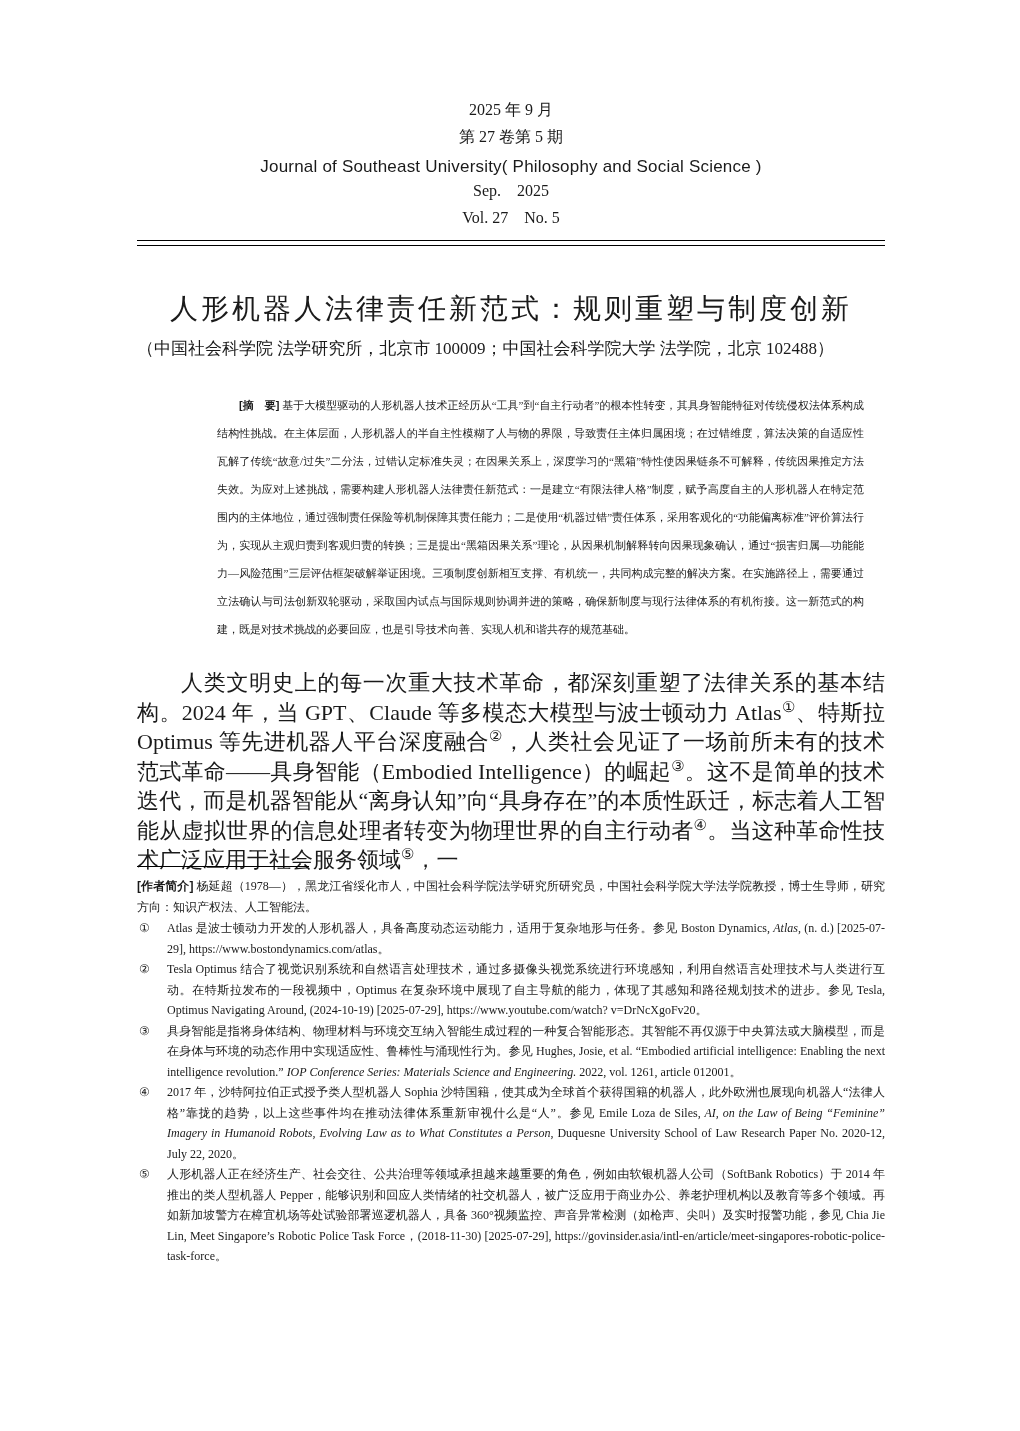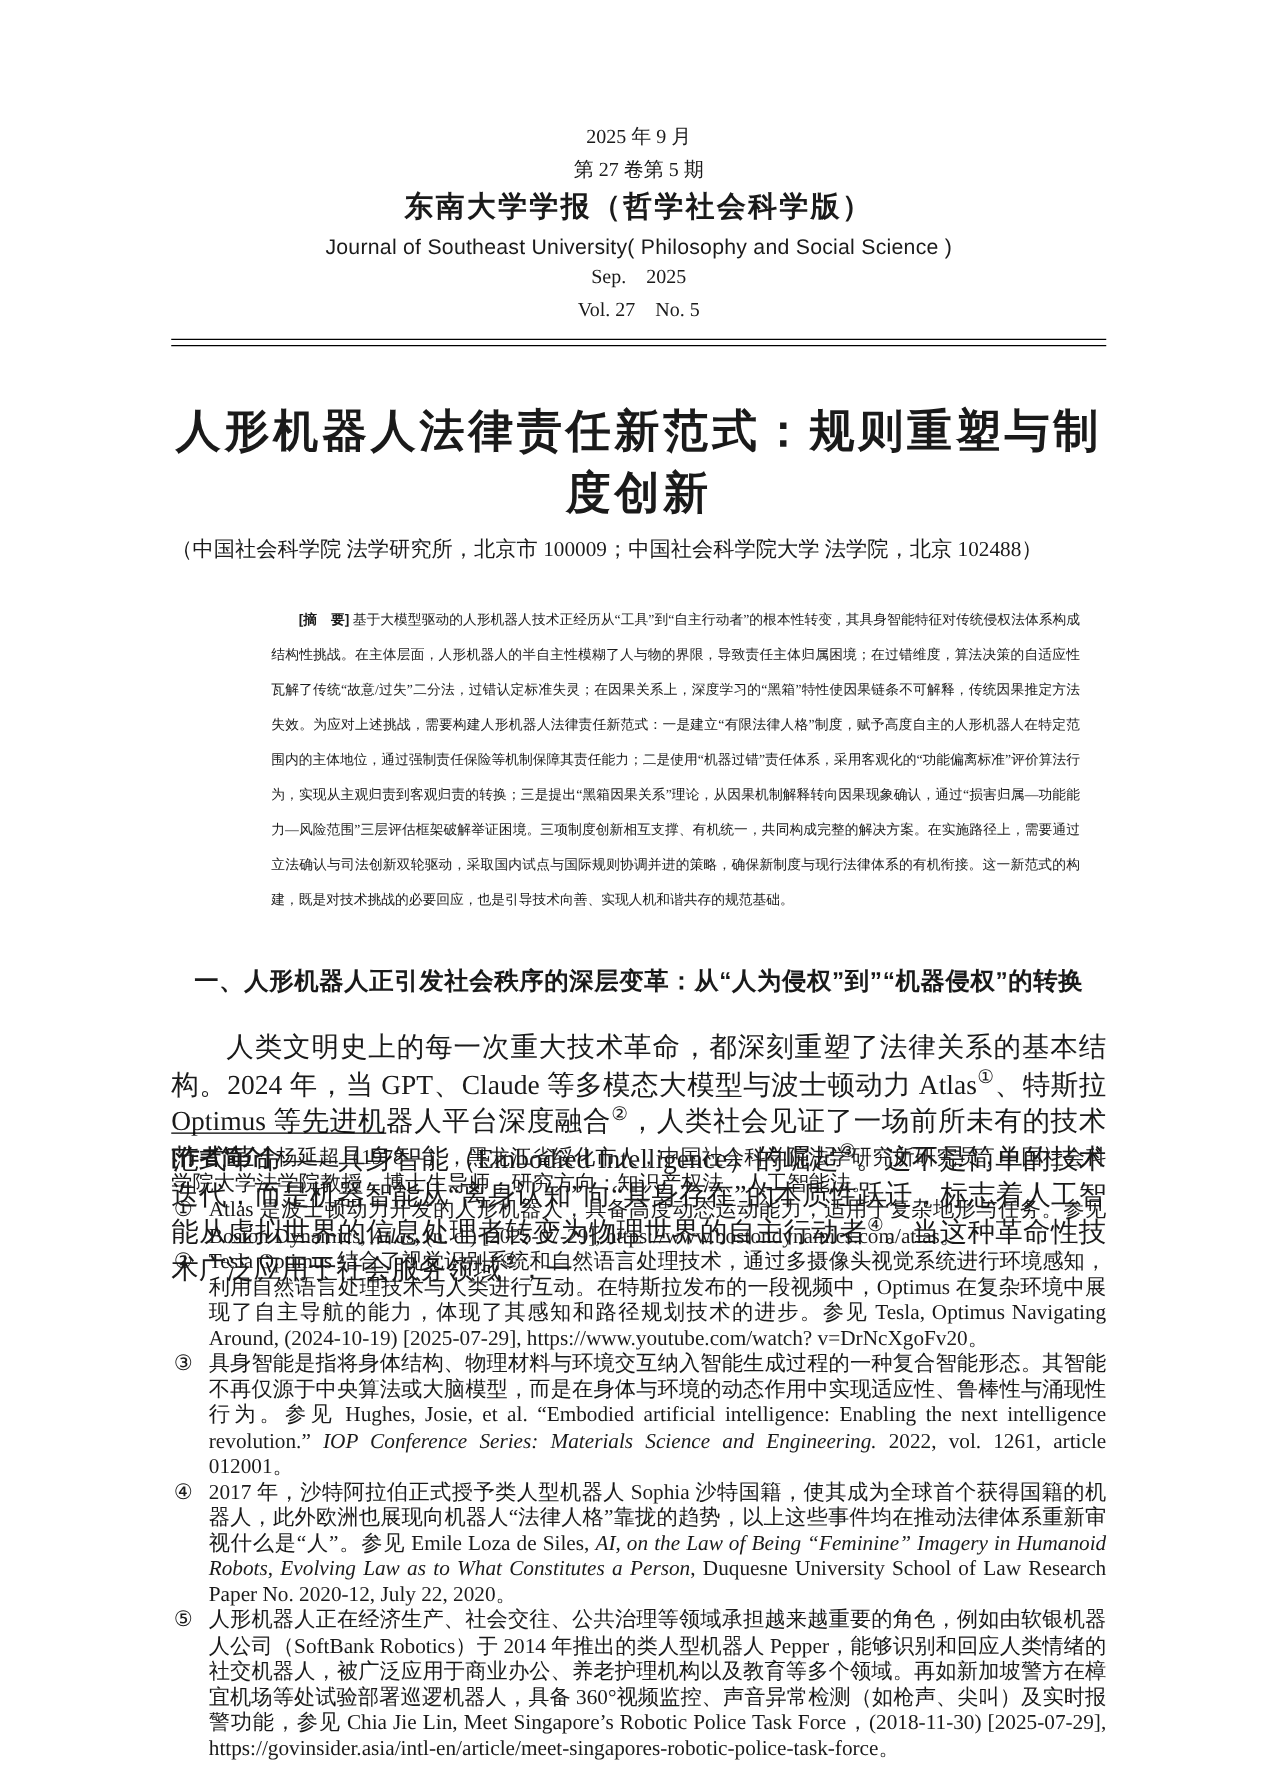--- a/index.html
+++ b/index.html
@@ -53,22 +53,22 @@
     margin-top: 9px;
     height: 4px;
     border-top: 1.5px solid #000;
     border-bottom: 1.5px solid #000;
   }
   
   .article-title {
     margin: 44px 0 0 0;
     text-align: center;
     font-family: "Liberation Sans", "DejaVu Sans", sans-serif;
-    font-weight: 700;
-    font-size: 36px;
+    font-weight: 400;
+    font-size: 28px;
     letter-spacing: 3px;
   }
   .author {
     margin-top: 36px;
     text-align: center;
     font-size: 17px;
     letter-spacing: 2px;
   }
   .affiliation {
     margin-top: 9px;
@@ -111,22 +111,22 @@
   sup.fn-ref {
     font-size: 0.68em;
     line-height: 0;
     vertical-align: super;
   }
   
   .footnotes {
     position: absolute;
     left: 137px;
     right: 135px;
-    top: 906px;
-    font-size: 17px;
+    top: 866px;
+    font-size: 12px;
     line-height: 20.5px;
   }
   .fn-rule {
     width: 172px;
     height: 0;
     border-top: 1.5px solid #000;
     margin-bottom: 9px;
   }
   .bio {
     text-align: justify;
@@ -150,41 +150,39 @@
 <body>
 
 <div class="page">
 
   <header class="jh">
     <div class="jh-left">
       <div>2025 年 9 月</div>
       <div>第 27 卷第 5 期</div>
     </div>
     <div class="jh-center">
-      <div class="jh-title-cn">东南大学学报（哲学社会科学版）</div>
       <div class="jh-title-en">Journal of Southeast University( Philosophy and Social Science )</div>
     </div>
     <div class="jh-right">
       <div>Sep.　2025</div>
       <div>Vol. 27　No. 5</div>
     </div>
   </header>
 
   <div class="double-rule"></div>
 
   <h1 class="article-title">人形机器人法律责任新范式：规则重塑与制度创新</h1>
 
 
   <div class="affiliation">（中国社会科学院 法学研究所，北京市 100009；中国社会科学院大学 法学院，北京 102488）</div>
 
   <div class="abstract-block">
     <p><span class="lbl">[摘　要]</span> <span>基于大模型驱动的人形机器人技术正经历从“工具”到“自主行动者”的根本性转变，其具身智能特征对传统侵权法体系构成结构性挑战。在主体层面，人形机器人的半自主性模糊了人与物的界限，导致责任主体归属困境；在过错维度，算法决策的自适应性瓦解了传统“故意/过失”二分法，过错认定标准失灵；在因果关系上，深度学习的“黑箱”特性使因果链条不可解释，传统因果推定方法失效。为应对上述挑战，需要构建人形机器人法律责任新范式：一是建立“有限法律人格”制度，赋予高度自主的人形机器人在特定范围内的主体地位，通过强制责任保险等机制保障其责任能力；二是使用“机器过错”责任体系，采用客观化的“功能偏离标准”评价算法行为，实现从主观归责到客观归责的转换；三是提出“黑箱因果关系”理论，从因果机制解释转向因果现象确认，通过“损害归属—功能能力—风险范围”三层评估框架破解举证困境。三项制度创新相互支撑、有机统一，共同构成完整的解决方案。在实施路径上，需要通过立法确认与司法创新双轮驱动，采取国内试点与国际规则协调并进的策略，确保新制度与现行法律体系的有机衔接。这一新范式的构建，既是对技术挑战的必要回应，也是引导技术向善、实现人机和谐共存的规范基础。</span></p>
   </div>
 
-  <h2 class="section-heading">一、人形机器人正引发社会秩序的深层变革：从“人为侵权”到”“机器侵权”的转换</h2>
 
   <p class="body-para">人类文明史上的每一次重大技术革命，都深刻重塑了法律关系的基本结构。2024 年，当 GPT、Claude 等多模态大模型与波士顿动力 Atlas<sup class="fn-ref">①</sup>、特斯拉 Optimus 等先进机器人平台深度融合<sup class="fn-ref">②</sup>，人类社会见证了一场前所未有的技术范式革命——具身智能（Embodied Intelligence）的崛起<sup class="fn-ref">③</sup>。这不是简单的技术迭代，而是机器智能从“离身认知”向“具身存在”的本质性跃迁，标志着人工智能从虚拟世界的信息处理者转变为物理世界的自主行动者<sup class="fn-ref">④</sup>。当这种革命性技术广泛应用于社会服务领域<sup class="fn-ref">⑤</sup>，一</p>
 
   <footer class="footnotes">
     <div class="fn-rule"></div>
 
     <div class="bio"><span class="lbl">[作者简介]</span> <span>杨延超（1978—），黑龙江省绥化市人，中国社会科学院法学研究所研究员，中国社会科学院大学法学院教授，博士生导师，研究方向：知识产权法、人工智能法。</span></div>
 
     <div class="fn-item">
       <span class="fn-marker">①</span>

